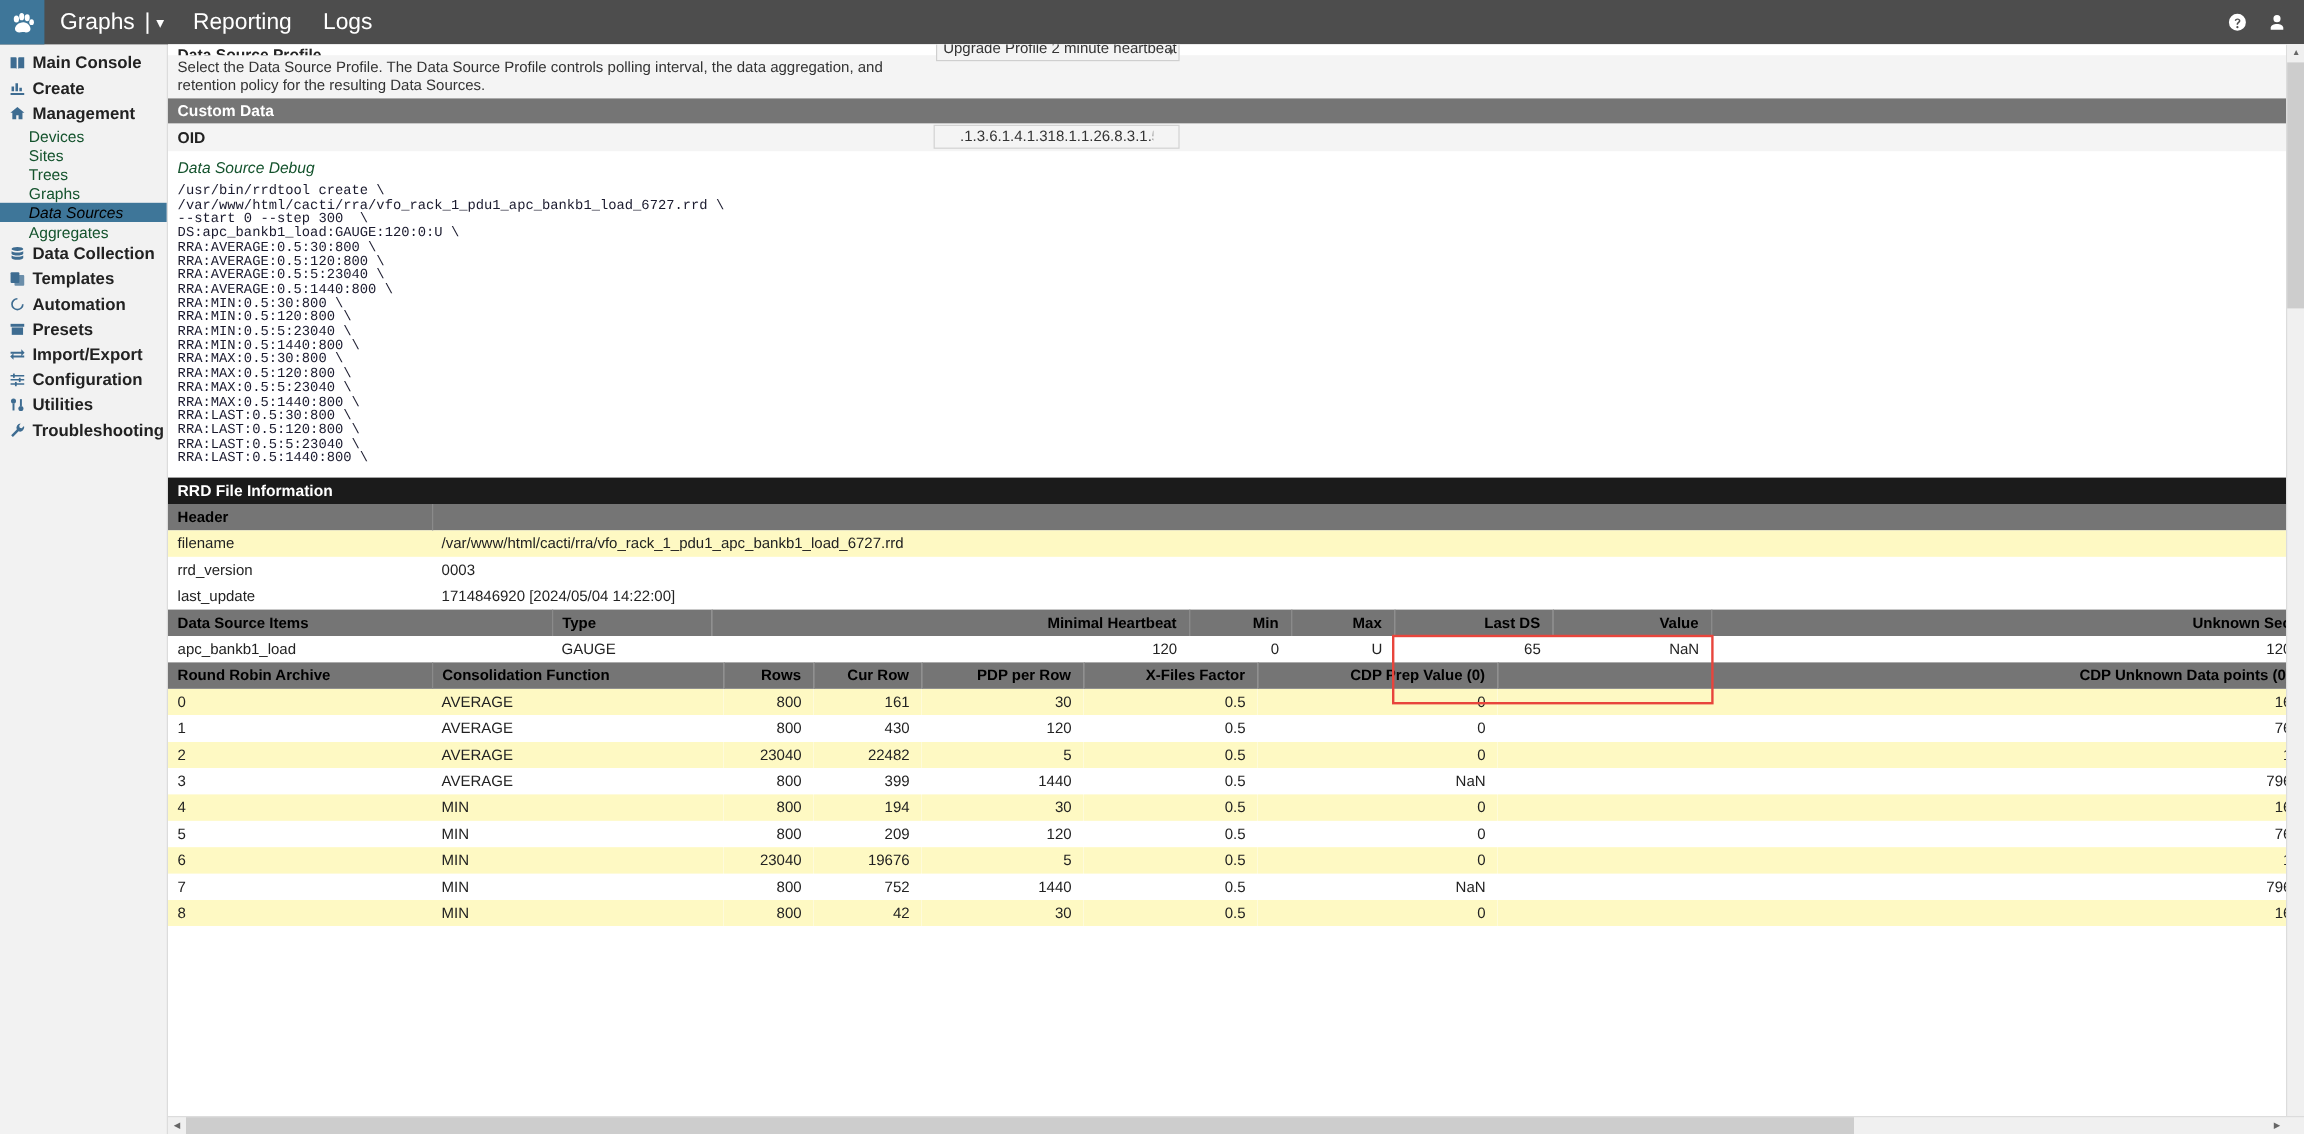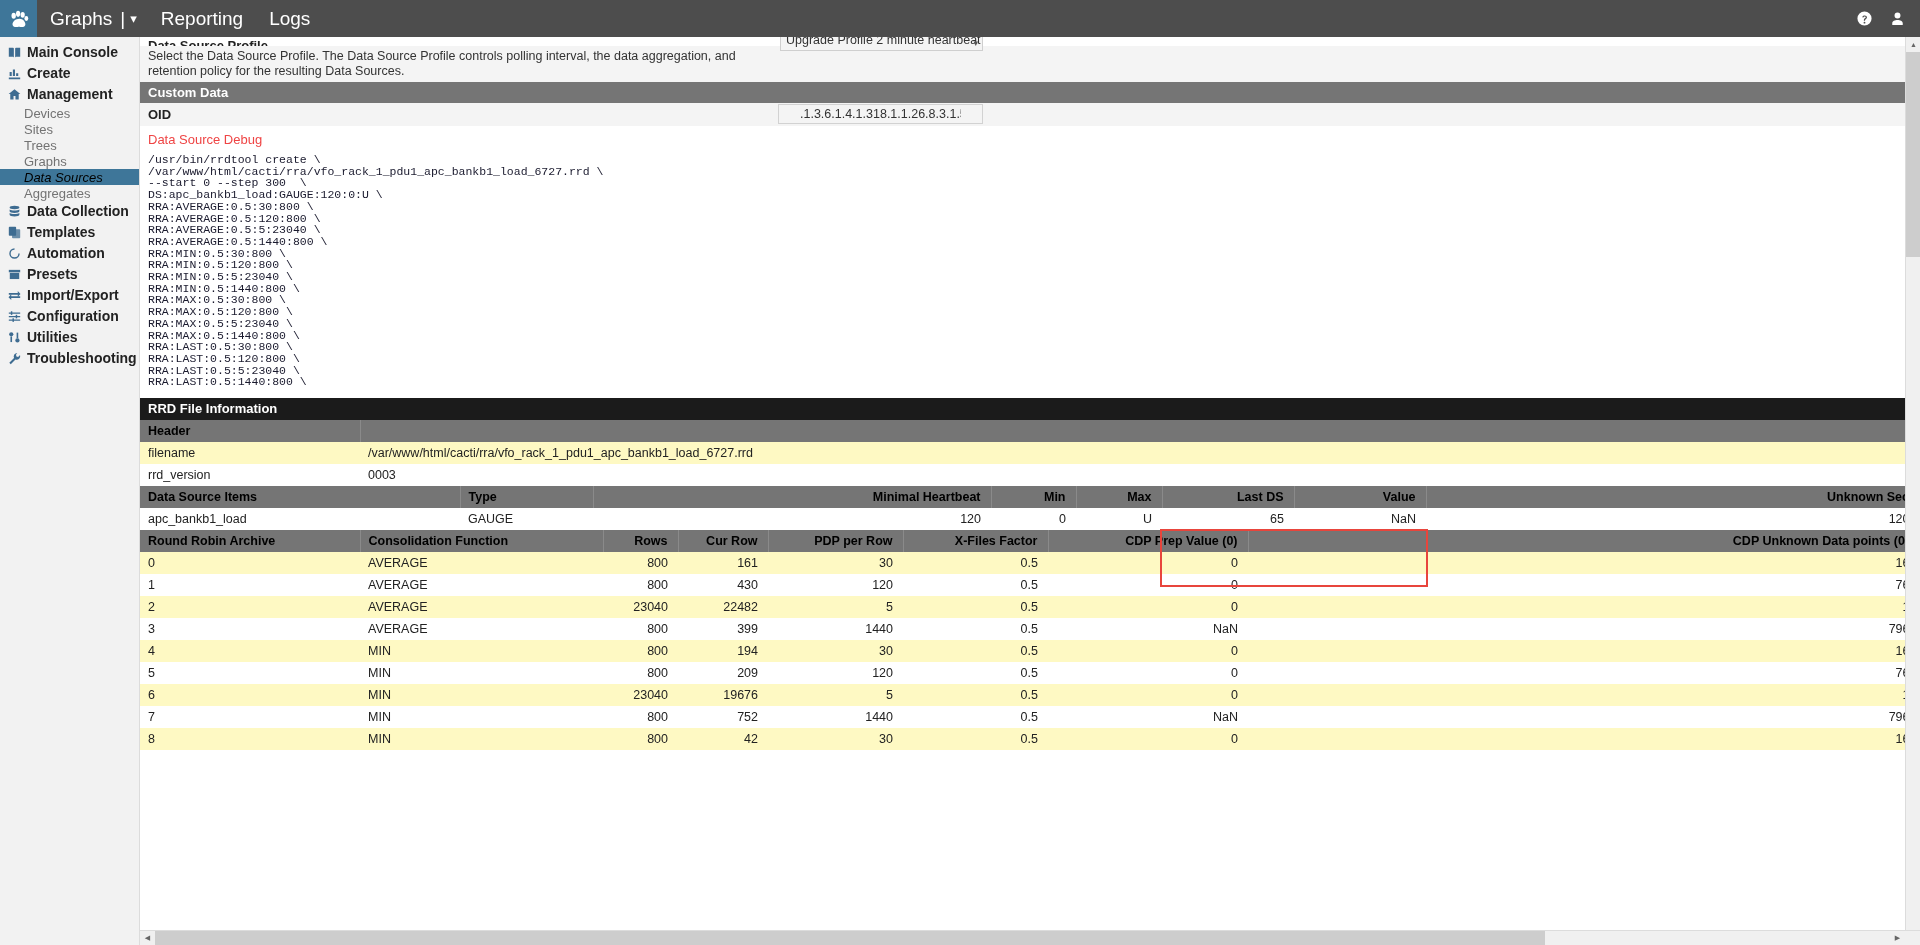--- a/index.html
+++ b/index.html
@@ -71,21 +71,21 @@
   .side-row .sicon {
     width: 19px; flex: 0 0 19px;
     display: flex; align-items: center;
     color: #3e6c91;
   }
   .side-row .sicon svg { width: 13px; height: 13px; fill: #3e6c91; }
   .side-row.sub {
     padding-left: 24px;
     font-size: 13px;
     font-weight: normal;
-    color: #737373;
+    color: #14532d;
     height: 16px;
   }
   .side-row.sub.active {
     background: #3e7699;
     color: #000000;
     font-style: italic;
   }
   .side-row.top { height: 20px; }
 
   
@@ -161,22 +161,23 @@
     width: 205px; height: 20px;
     background: #f4f4f4;
     border: 1px solid #d2d2d2;
     font-family: "Liberation Sans", sans-serif;
     font-size: 12.5px; color: #333;
     padding: 1px 21px;
   }
 
   #dbg-label {
     padding: 6px 0 7px 8px;
-    font-size: 13px; color: #ef4444;
+    font-size: 13px; color: #14532d;
     background: #ffffff;
+    font-style: italic;
   }
   #dbg-pre {
     font-family: "Liberation Mono", monospace;
     font-size: 11.5px;
     line-height: 11.7px;
     color: #1a1a2e;
     padding: 0 0 10px 8px;
     white-space: pre;
     background: #ffffff;
   }
@@ -489,20 +490,24 @@
           </tr>
         </thead>
         <tbody>
           <tr class="alt1">
             <td>filename</td>
             <td>/var/www/html/cacti/rra/vfo_rack_1_pdu1_apc_bankb1_load_6727.rrd</td>
           </tr>
           <tr class="alt0">
             <td>rrd_version</td>
             <td>0003</td>
+          </tr>
+          <tr class="alt0">
+            <td>last_update</td>
+            <td>1714846920 [2024/05/04 14:22:00]</td>
           </tr>
         </tbody>
       </table>
 
       <table class="t" id="dsi-tbl">
         <colgroup>
           <col style="width:320px">
             <col style="width:133px">
             <col style="width:398px">
           <col style="width:85px">

